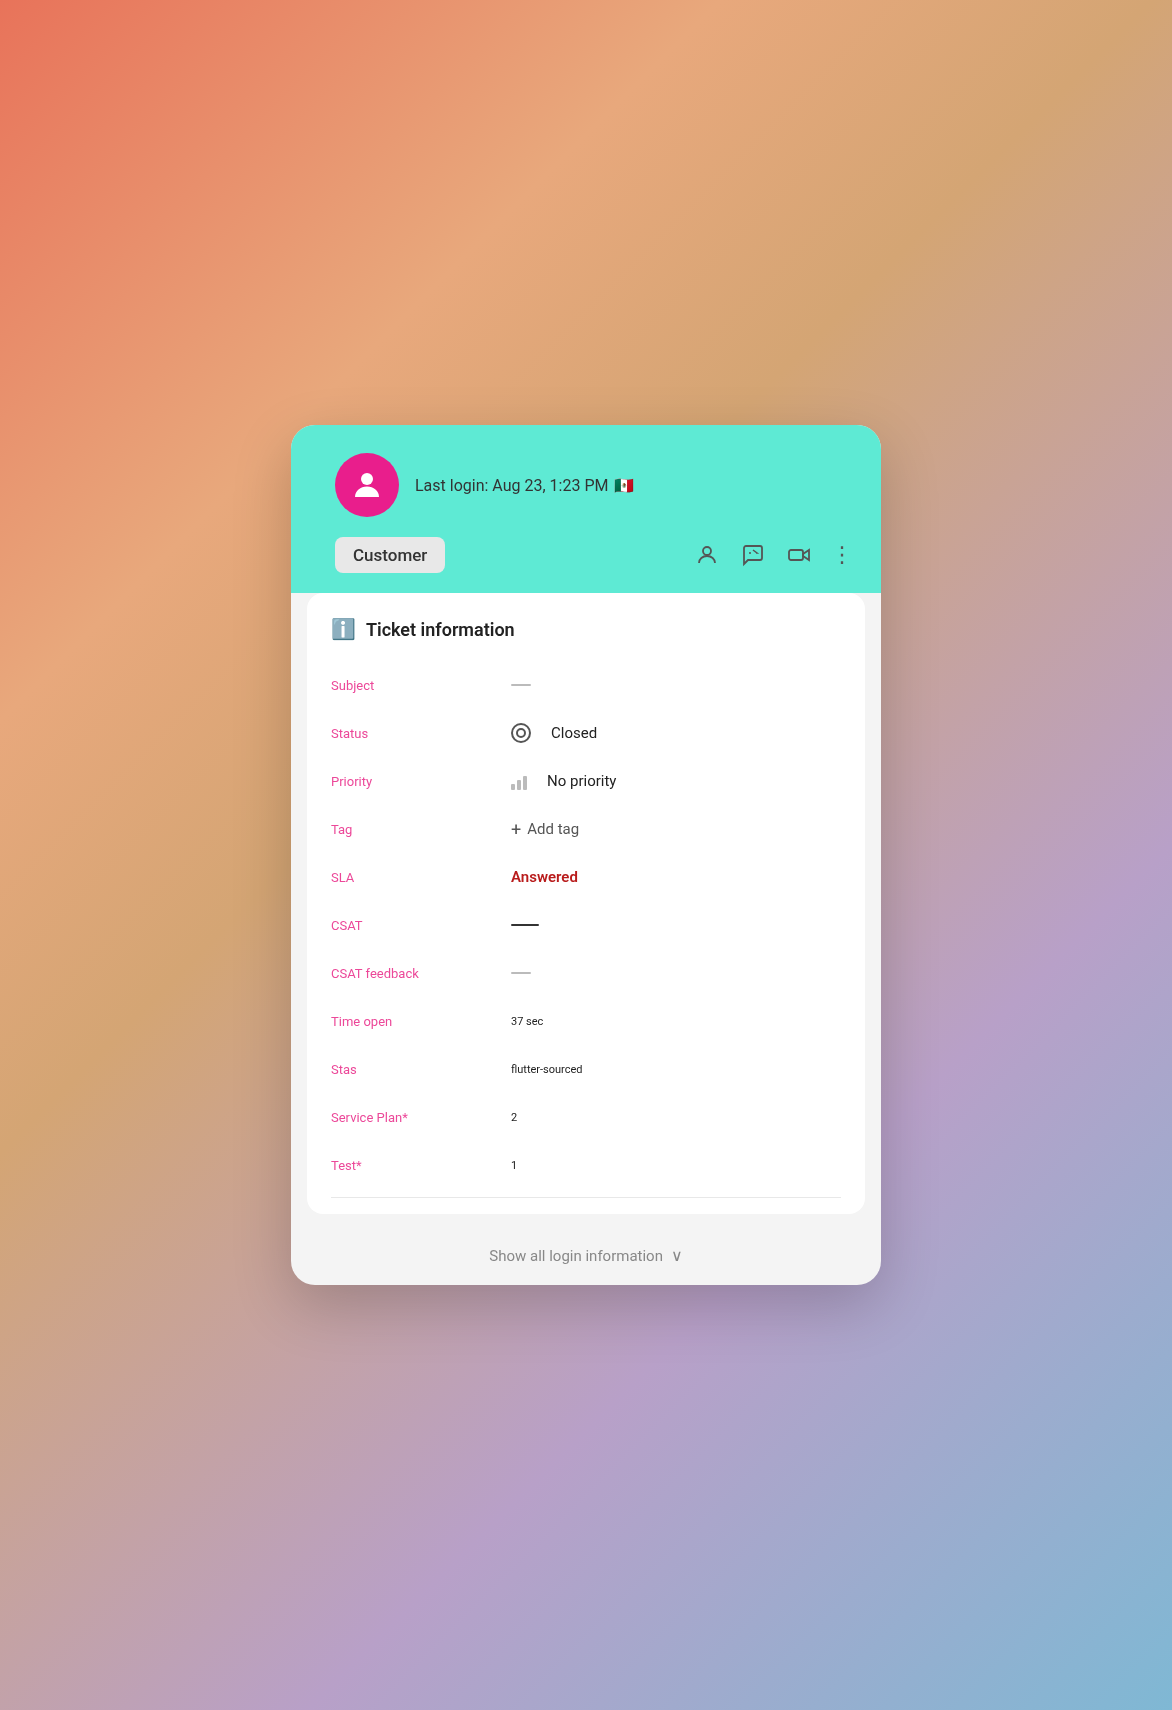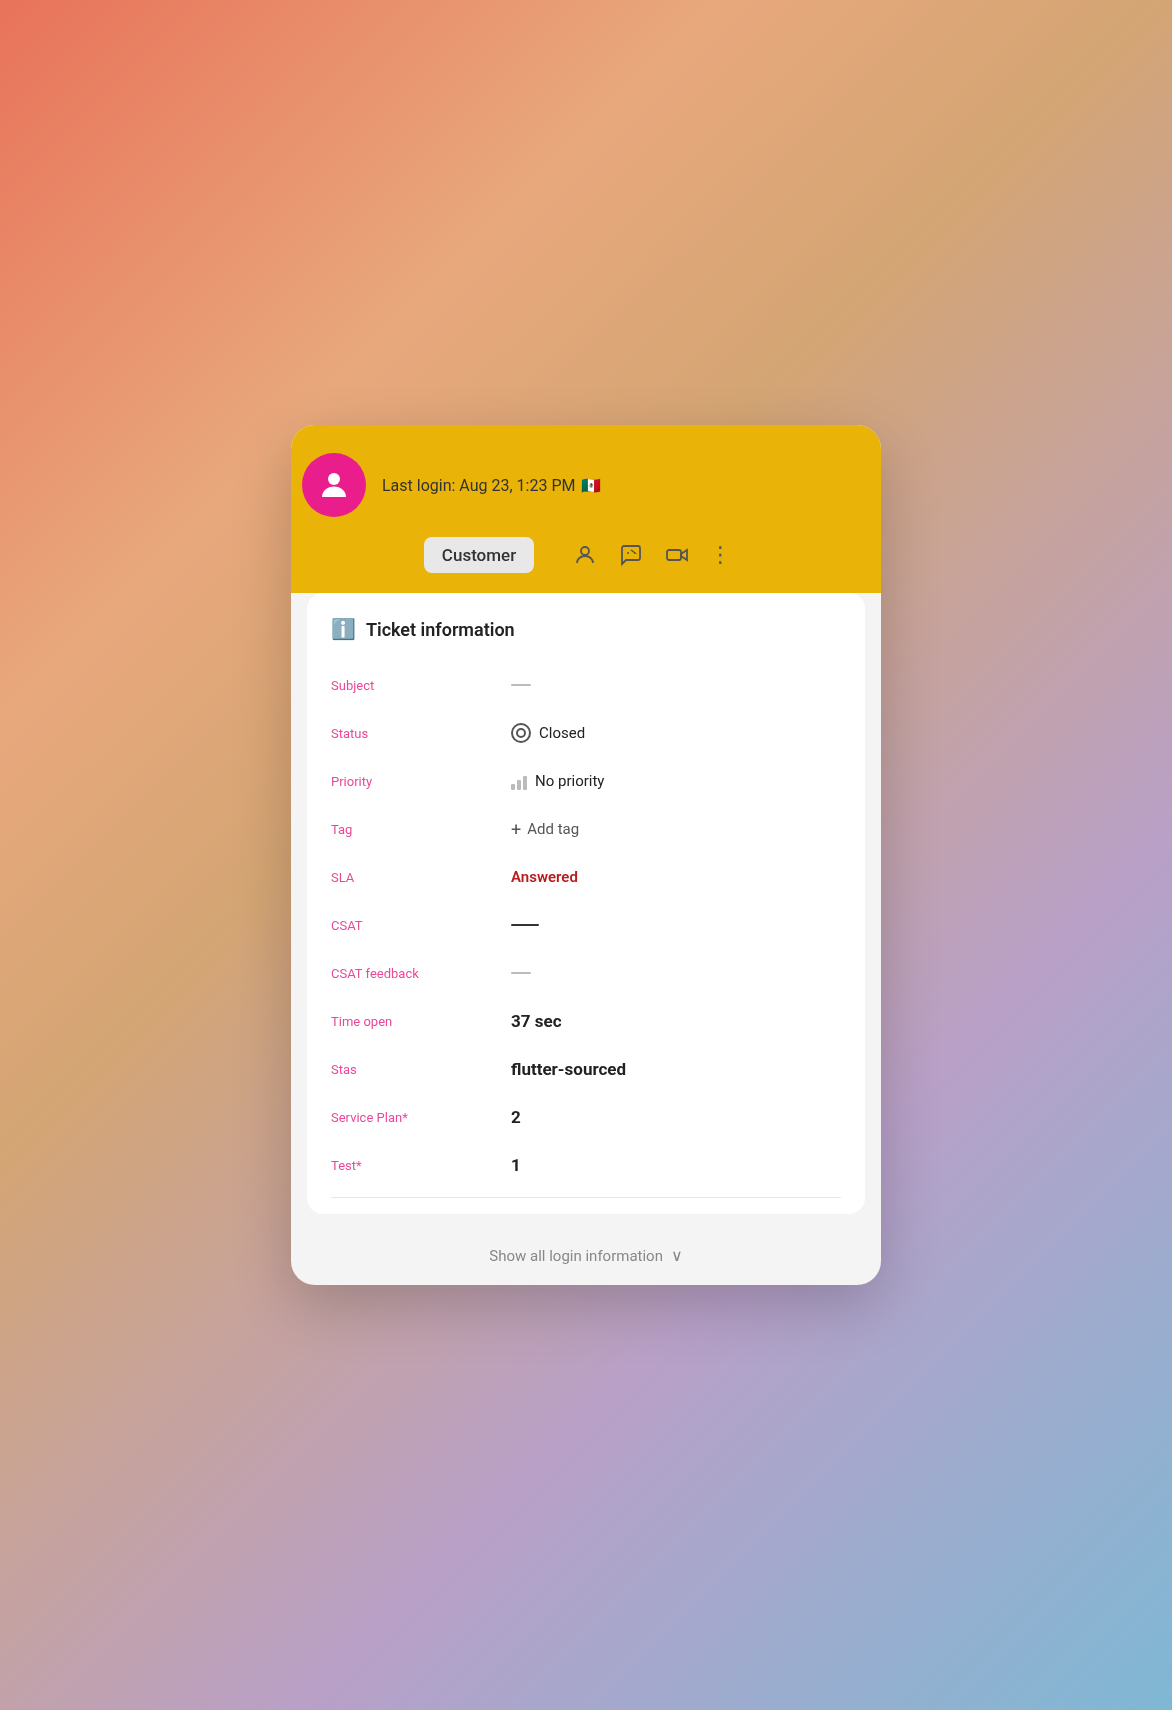--- a/index.html
+++ b/index.html
@@ -16,22 +16,22 @@
 
     .card {
       background: #f4f4f4;
       border-radius: 24px;
       width: 590px;
       box-shadow: 0 20px 60px rgba(0,0,0,0.2);
       overflow: hidden;
     }
 
     .card-header {
-      background: #eab308;
-      padding: 28px 28px 16px 11px;
+      background: #5eead4;
+      padding: 28px 28px 16px 44px;
     }
 
     .header-top {
       display: flex;
       align-items: center;
       gap: 16px;
       margin-bottom: 20px;
     }
 
     .avatar {
@@ -55,21 +55,21 @@
       font-size: 16px;
       color: #333;
       display: flex;
       align-items: center;
       gap: 6px;
     }
 
     .header-actions {
       display: flex;
       align-items: center;
-      justify-content: center;
+      justify-content: space-between;
       margin-bottom: 4px;
       gap: 37px;
     }
 
     .customer-badge {
       background: #e8e8e8;
       border-radius: 8px;
       padding: 8px 18px;
       font-size: 17px;
       color: #333;
@@ -142,21 +142,21 @@
       color: #ec4899;
       flex-shrink: 0;
     }
 
     .field-value {
       flex: 1;
       font-size: 15px;
       color: #222;
       display: flex;
       align-items: center;
-      gap: 8px;
+      gap: 20px;
     }
 
     .dash-long {
       display: inline-block;
       width: 28px;
       height: 2.5px;
       background: #333;
       border-radius: 2px;
     }
 
@@ -245,22 +245,22 @@
       color: #555;
     }
 
     .sla-answered {
       color: #b91c1c;
       font-weight: 600;
       font-size: 15px;
     }
 
     .field-value.bold {
-      font-weight: 700;
-      font-size: 17px;
+      font-weight: 400;
+      font-size: 11px;
     }
 
     .divider {
       height: 1px;
       background: #e8e8e8;
       margin: 8px 0;
     }
 
     .show-all-row {
       display: flex;

